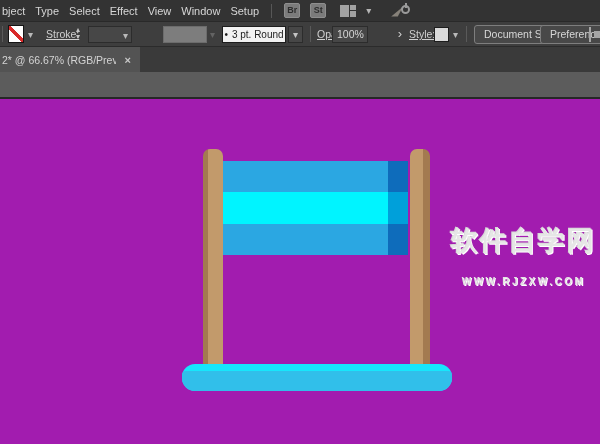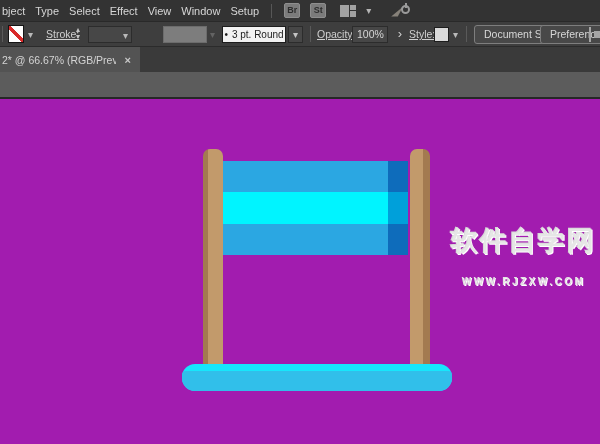--- a/index.html
+++ b/index.html
@@ -40,21 +40,21 @@
   .field { position:absolute; top:4px; height:17px; background:#474747; border:1px solid #2c2c2c; }
   .stroke-field { left:88px; width:44px; }
   .stroke-field .cb-chev { right:3px; top:3px; }
   .gray-drop { position:absolute; left:163px; top:4px; width:44px; height:17px; background:#7d7d7d; border:1px solid #6c6c6c; }
   .gray-chev { left:210px; color:#636363; }
   .brush-field { position:absolute; left:222px; top:4px; width:64px; height:17px; background:#f2f2f2;
                  border:1px solid #1d1d1d; color:#1c1c1c; font-size:10px;
                  display:flex; align-items:center; justify-content:center; gap:4px; white-space:nowrap; }
   .brush-chev-btn { position:absolute; left:288px; top:4px; width:15px; height:17px; background:#474747;
                     border:1px solid #2c2c2c; color:#c4c4c4; font-size:10px; text-align:center; line-height:15px; }
-  .opacity-field { left:352px; width:36px; padding:0 4px; line-height:15px; color:#d6d6d6; }
+  .opacity-field { left:332px; width:36px; padding:0 4px; line-height:15px; color:#d6d6d6; }
   .expand-btn { position:absolute; left:393px; top:3px; width:14px; height:18px; color:#cfcfcf;
                 font-size:13px; line-height:17px; text-align:center; }
   .style-swatch { position:absolute; left:434px; top:5px; width:15px; height:15px; background:#d9d9d9; border:1px solid #1d1d1d; }
   .cb-btn { position:absolute; top:3px; height:19px; background:#484848; border:1px solid #7e7e7e; border-radius:3px;
             color:#d8d8d8; font-size:10.5px; padding:0 9px; line-height:17px; white-space:nowrap; }
   .partial-icon { position:absolute; left:589px; top:5px; width:10px; height:15px; border-left:2px solid #a5a5a5; }
   .partial-icon::after { content:""; position:absolute; left:3px; top:4px; width:6px; height:7px; background:#a5a5a5; }
 
   
   .tabrow { height:25px; background:#3a3a3a; flex:none; display:flex; }

